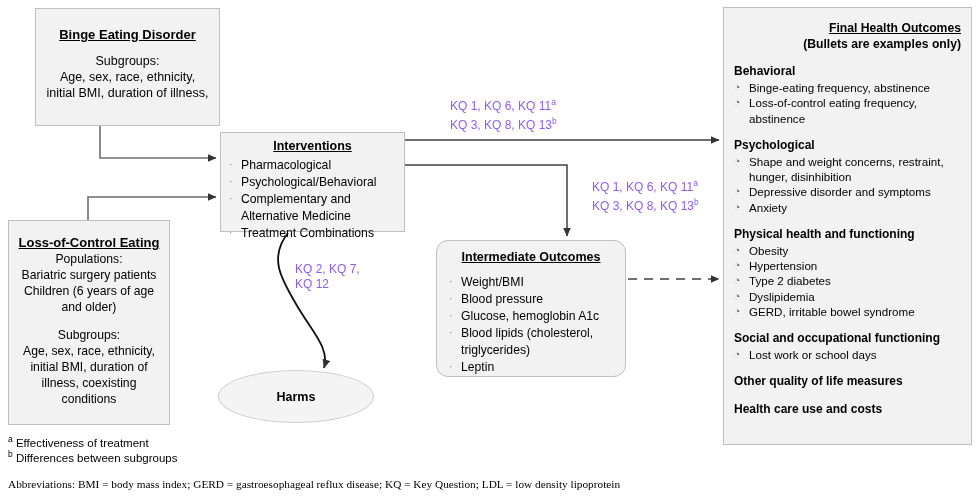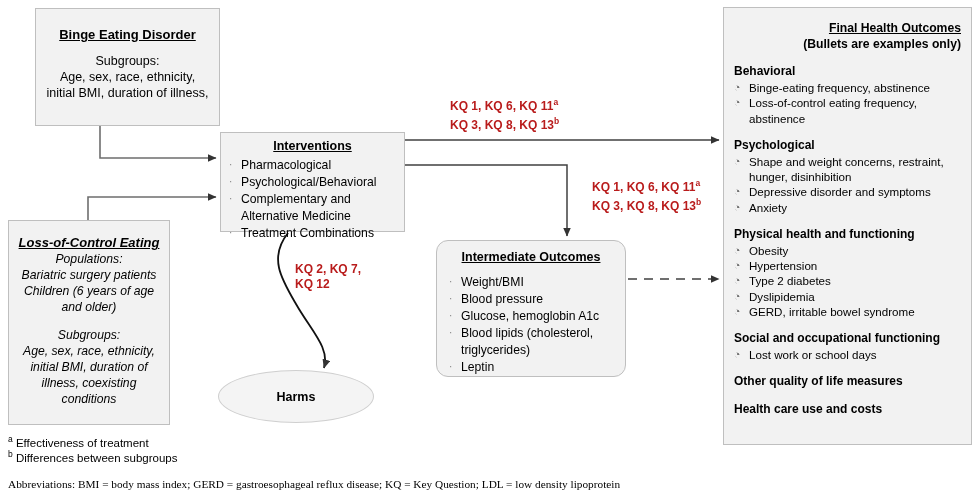--- a/index.html
+++ b/index.html
@@ -48,21 +48,20 @@
   }
   #box-bed .node-title { font-size: 13px; }
   #box-bed .sub { margin-top: 10px; }
 
   
   #box-loc {
     left: 8px; top: 220px; width: 162px; height: 205px;
     font-size: 12.2px;
     line-height: 16px;
     padding-top: 14px;
-    font-style: italic;
   }
   #box-loc .node-title { font-size: 13px; }
   #box-loc .blk { margin-top: 12px; }
 
   
   #box-int {
     left: 220px; top: 132px; width: 185px; height: 100px;
     font-size: 12.2px;
     line-height: 17px;
     padding-top: 5px;
@@ -165,25 +164,25 @@
     top: 0px;
     color: #6e6e6e;
     font-size: 10.5px;
     line-height: 15.2px;
   }
   #box-final li.cont { padding-left: 15px; }
 
   
   .kq {
     position: absolute;
-    font-weight: bold;
+    font-weight: normal;
     font-size: 12px;
     line-height: 15px;
     white-space: nowrap;
-    color: #b91c1c;
+    color: #8b5cf6;
   }
   .kq sup { font-size: 8.5px; }
   #kq-top { left: 450px; top: 95px; }
   #kq-mid { left: 592px; top: 176px; }
   #kq-harms { left: 295px; top: 262px; }
 
   
   .footnote {
     position: absolute;
     font-size: 11.5px;

